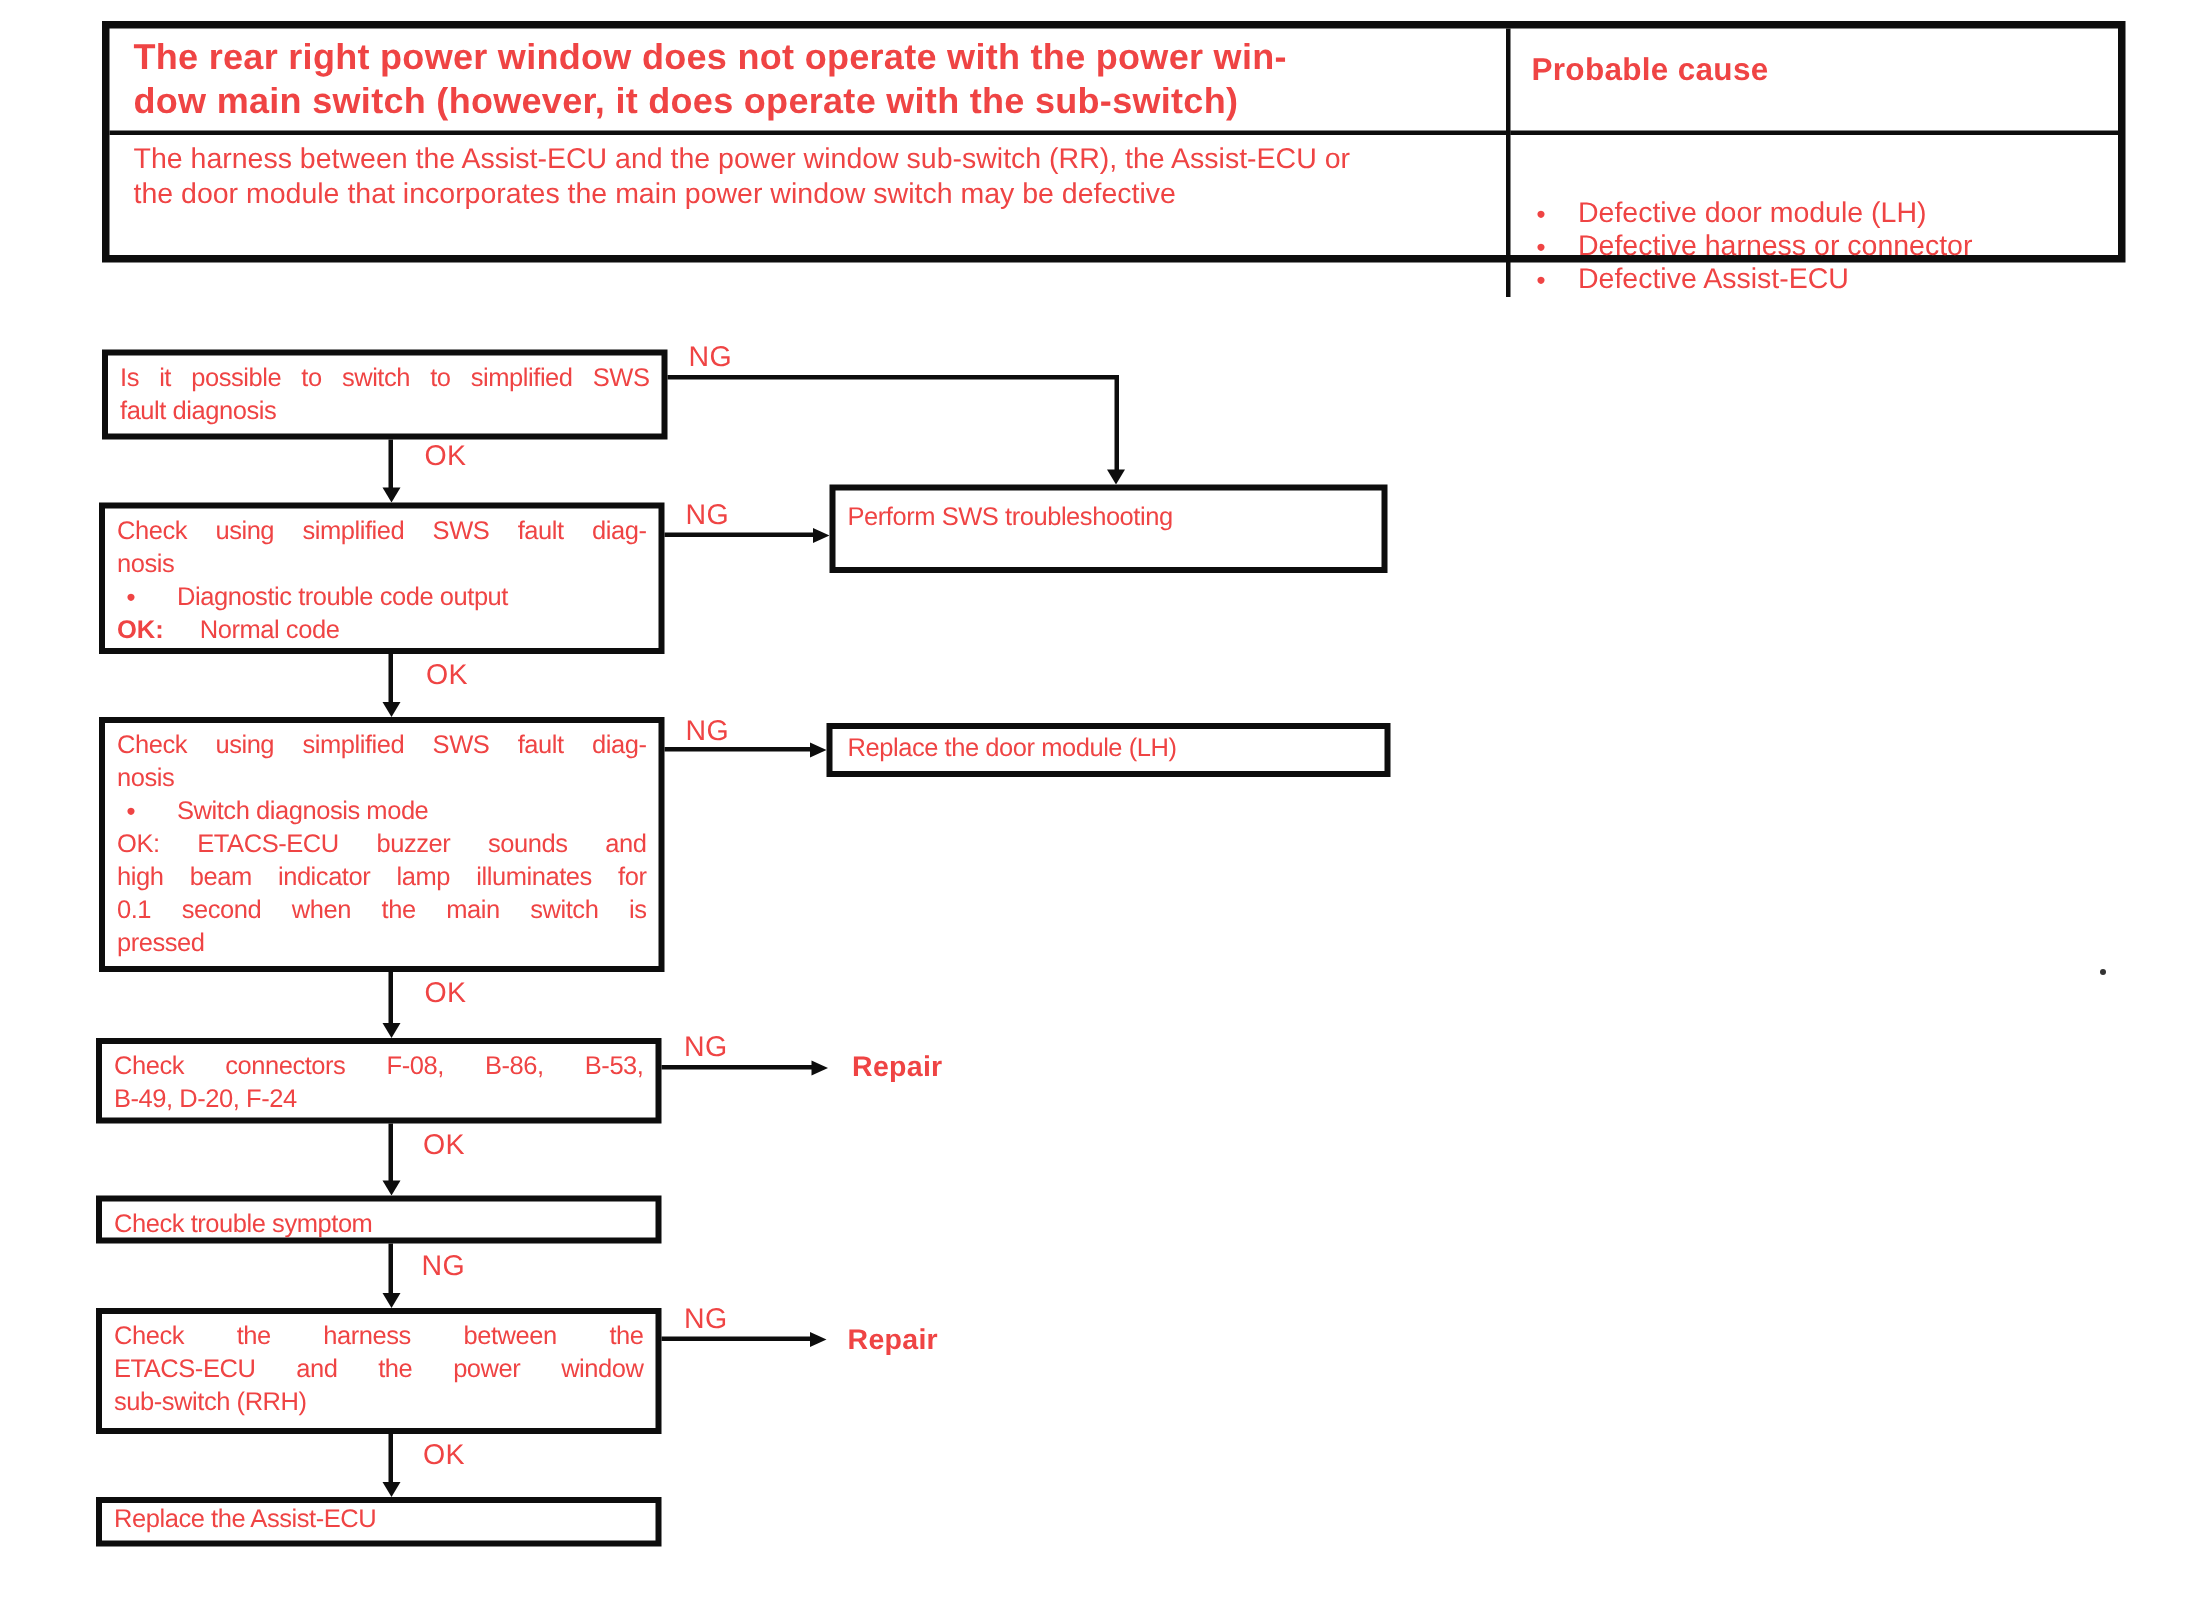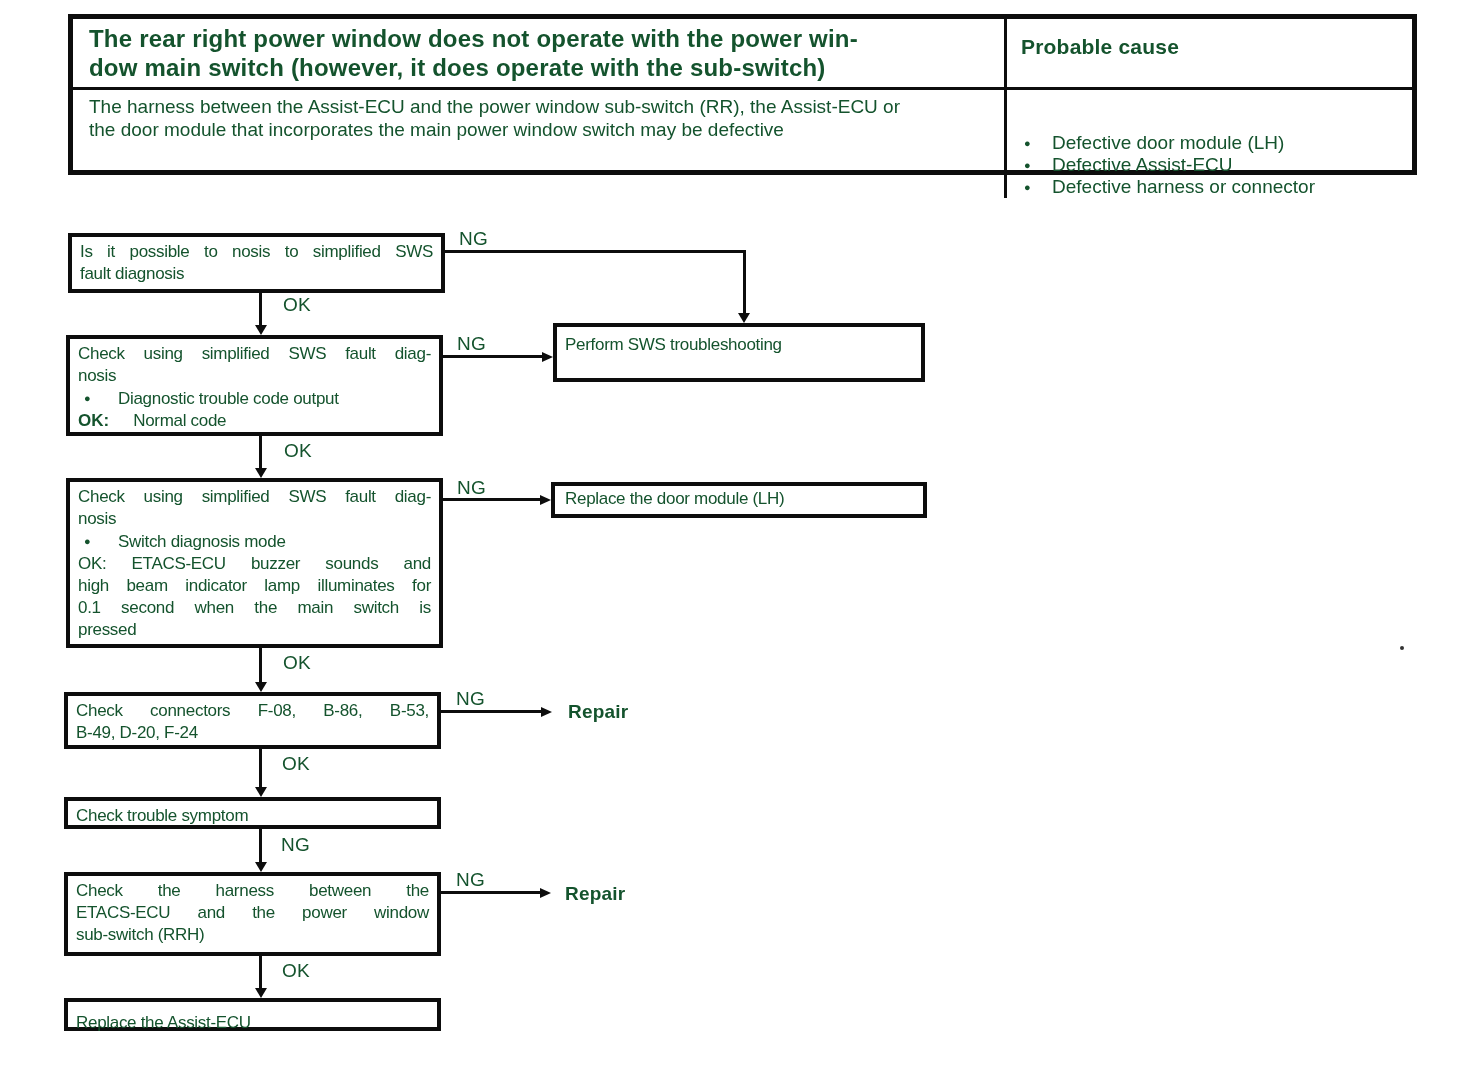--- a/index.html
+++ b/index.html
@@ -1,18 +1,18 @@
 <!DOCTYPE html>
 <html><head>
 <meta charset="utf-8">
 <style>
   html,body{margin:0;padding:0;background:#fff;}
   #canvas{
     position:relative;width:1472px;height:1080px;background:#ffffff;
-    font-family:"Liberation Sans","DejaVu Sans",sans-serif;color:#14532d;
+    font-family:"Liberation Sans","DejaVu Sans",sans-serif;color:#ef4444;
     overflow:hidden;
   }
   
   .htable{
     position:absolute;left:68px;top:14px;width:1349px;height:161px;
     border:5px solid #0d0d0d;box-sizing:border-box;
     display:grid;grid-template-columns:934px 1fr;grid-template-rows:71px 1fr;
   }
   .hcell{box-sizing:border-box;}
   .cell-title{border-right:3px solid #0d0d0d;border-bottom:3px solid #0d0d0d;
@@ -55,27 +55,27 @@
       <div>The rear right power window does not operate with the power win-</div>
       <div>dow main switch (however, it does operate with the sub-switch)</div>
     </div>
     <div class="hcell cell-probable">Probable cause</div>
     <div class="hcell cell-desc">
       <div>The harness between the Assist-ECU and the power window sub-switch (RR), the Assist-ECU or</div>
       <div>the door module that incorporates the main power window switch may be defective</div>
     </div>
     <div class="hcell cell-causes">
       <div class="cause-row"><span class="bullet">●</span><span>Defective door module (LH)</span></div>
+      <div class="cause-row"><span class="bullet">●</span><span>Defective harness or connector</span></div>
       <div class="cause-row"><span class="bullet">●</span><span>Defective Assist-ECU</span></div>
-      <div class="cause-row"><span class="bullet">●</span><span>Defective harness or connector</span></div>
     </div>
   </div>
 
   <div class="fbox" style="left:68px;top:233px;width:377px;height:60px;">
-    <div class="line jline">Is it possible to nosis to simplified SWS</div>
+    <div class="line jline">Is it possible to switch to simplified SWS</div>
     <div class="line">fault diagnosis</div>
   </div>
 
   <div class="clabel" style="left:459px;top:228px;">NG</div>
   <div class="hline" style="left:445px;top:250px;width:301px;height:3px;"></div>
   <div class="vline" style="left:743px;top:250px;width:3px;height:64px;"></div>
   <div class="arr-d" style="left:738px;top:313px;"></div>
 
   <div class="clabel" style="left:283px;top:294px;">OK</div>
   <div class="vline" style="left:259px;top:293px;width:3px;height:34px;"></div>
@@ -152,19 +152,19 @@
 
   <div class="clabel" style="left:456px;top:869px;">NG</div>
   <div class="hline" style="left:441px;top:891px;width:100px;height:3px;"></div>
   <div class="arr-r" style="left:540px;top:888px;"></div>
   <div class="rlabel" style="left:565px;top:883px;">Repair</div>
 
   <div class="clabel" style="left:282px;top:960px;">OK</div>
   <div class="vline" style="left:259px;top:956px;width:3px;height:34px;"></div>
   <div class="arr-d" style="left:255px;top:988px;"></div>
 
-  <div class="fbox" style="left:64px;top:998px;width:377px;height:33px;padding-top:10px;">
+  <div class="fbox" style="left:64px;top:998px;width:377px;height:33px;padding-top:0;">
     <div class="line">Replace the Assist-ECU</div>
   </div>
 
   <div class="stray"></div>
 
 </div>
 
 </body></html>

